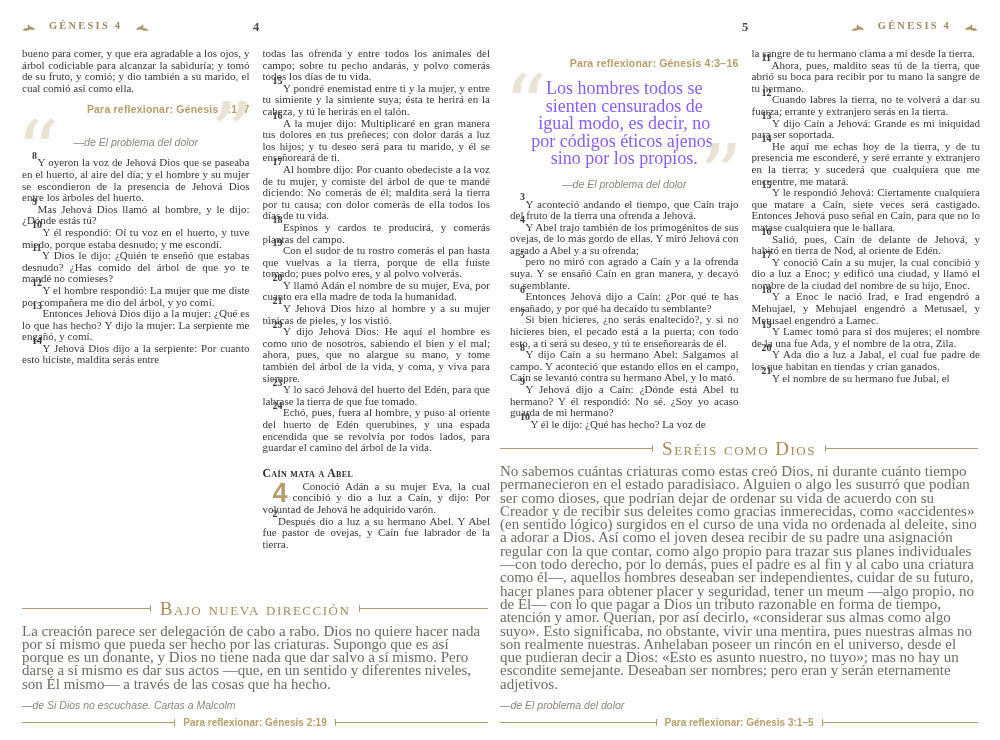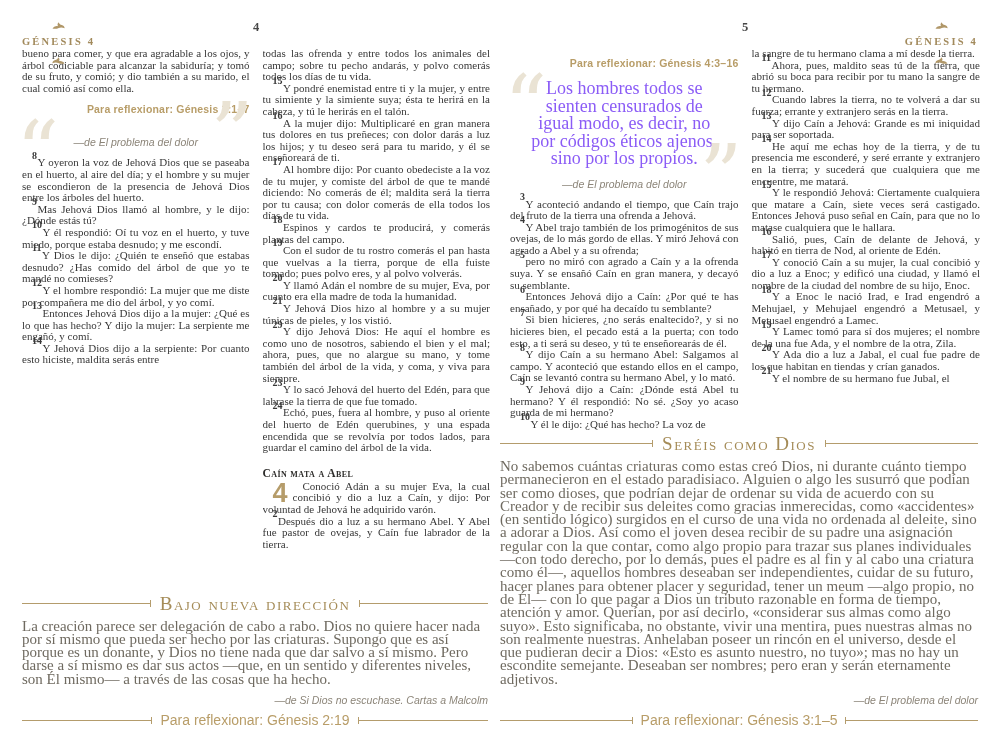--- a/index.html
+++ b/index.html
@@ -5,22 +5,22 @@
   * { margin:0; padding:0; box-sizing:border-box; }
   body { background:#ffffff; width:1000px; height:740px; overflow:hidden;
          font-family:"Liberation Serif","DejaVu Serif",serif; }
   .spread { width:1000px; height:740px; display:flex; background:#fff; position:relative; }
   .page { width:500px; height:740px; position:relative; padding-top:20px; }
   .page.left  { padding-left:22px; padding-right:10px; }
   .page.right { padding-left:10px; padding-right:20px; }
 
   
   .pagehead { position:relative; height:22px; margin-bottom:6px; }
-  .runhead { position:absolute; top:0; display:flex; align-items:center; gap:8px;
-             color:#a28a5c; font-size:10.5px; letter-spacing:2.2px; font-weight:bold;flex-direction:column; }
+  .runhead { position:absolute; top:0; display:flex; align-items:center; gap:14px;
+             color:#a28a5c; font-size:10.5px; letter-spacing:2.2px; font-weight:bold; }
   .page.left  .runhead { left:0; }
   .page.right .runhead { right:2px; }
   .folio { position:absolute; left:0; right:0; top:0; text-align:center;
            font-weight:bold; font-size:12.5px; color:#474747; }
   .bird { display:inline-block; width:13px; height:8px; }
   .bird.flip { transform:scaleX(-1); }
 
   
   .cols { display:flex; gap:13px; overflow:hidden; }
   .page.left  .cols { height:548px; }
@@ -52,25 +52,25 @@
   .panel { position:absolute; left:22px; right:12px; bottom:12px; }
   .page.right .panel { left:0; right:22px; }
   .panel-head { display:flex; align-items:center; gap:9px; margin-bottom:7px; }
   .panel-title { font-variant:small-caps; font-size:19px; letter-spacing:1.5px;
                  color:#a58c58; white-space:nowrap; line-height:1; }
   .hrule { flex:1; height:1px; background:#b49c6c; position:relative; }
   .hrule.l::after, .hrule.r::before { content:""; position:absolute; top:-3px; width:1px;
                  height:7px; background:#b49c6c; }
   .hrule.l::after { right:0; } .hrule.r::before { left:0; }
   .panel-body { font-size:15px; line-height:13.3px; color:#6f6a60; text-align:left; }
-  .panel-attr { text-align:right; font-family:"Liberation Sans",sans-serif; font-style:italic;
+  .panel-attr { text-align:left; font-family:"Liberation Sans",sans-serif; font-style:italic;
                 font-size:10.5px; color:#8c8579; margin:8px 0 6px 0; }
   .panel-reflect { display:flex; align-items:center; gap:8px; }
-  .panel-reflect-text { font-family:"Liberation Sans",sans-serif; font-weight:normal;
-                font-size:14px; color:#b89d68; white-space:nowrap; }
+  .panel-reflect-text { font-family:"Liberation Sans",sans-serif; font-weight:bold;
+                font-size:10px; color:#b89d68; white-space:nowrap; }
 </style>
 </head>
 <body>
 
 <div class="spread">
 
   <div class="page left">
     <div class="pagehead">
       <div class="runhead">
         <span class="bird"><svg width="13" height="8" viewBox="0 0 13 8">

